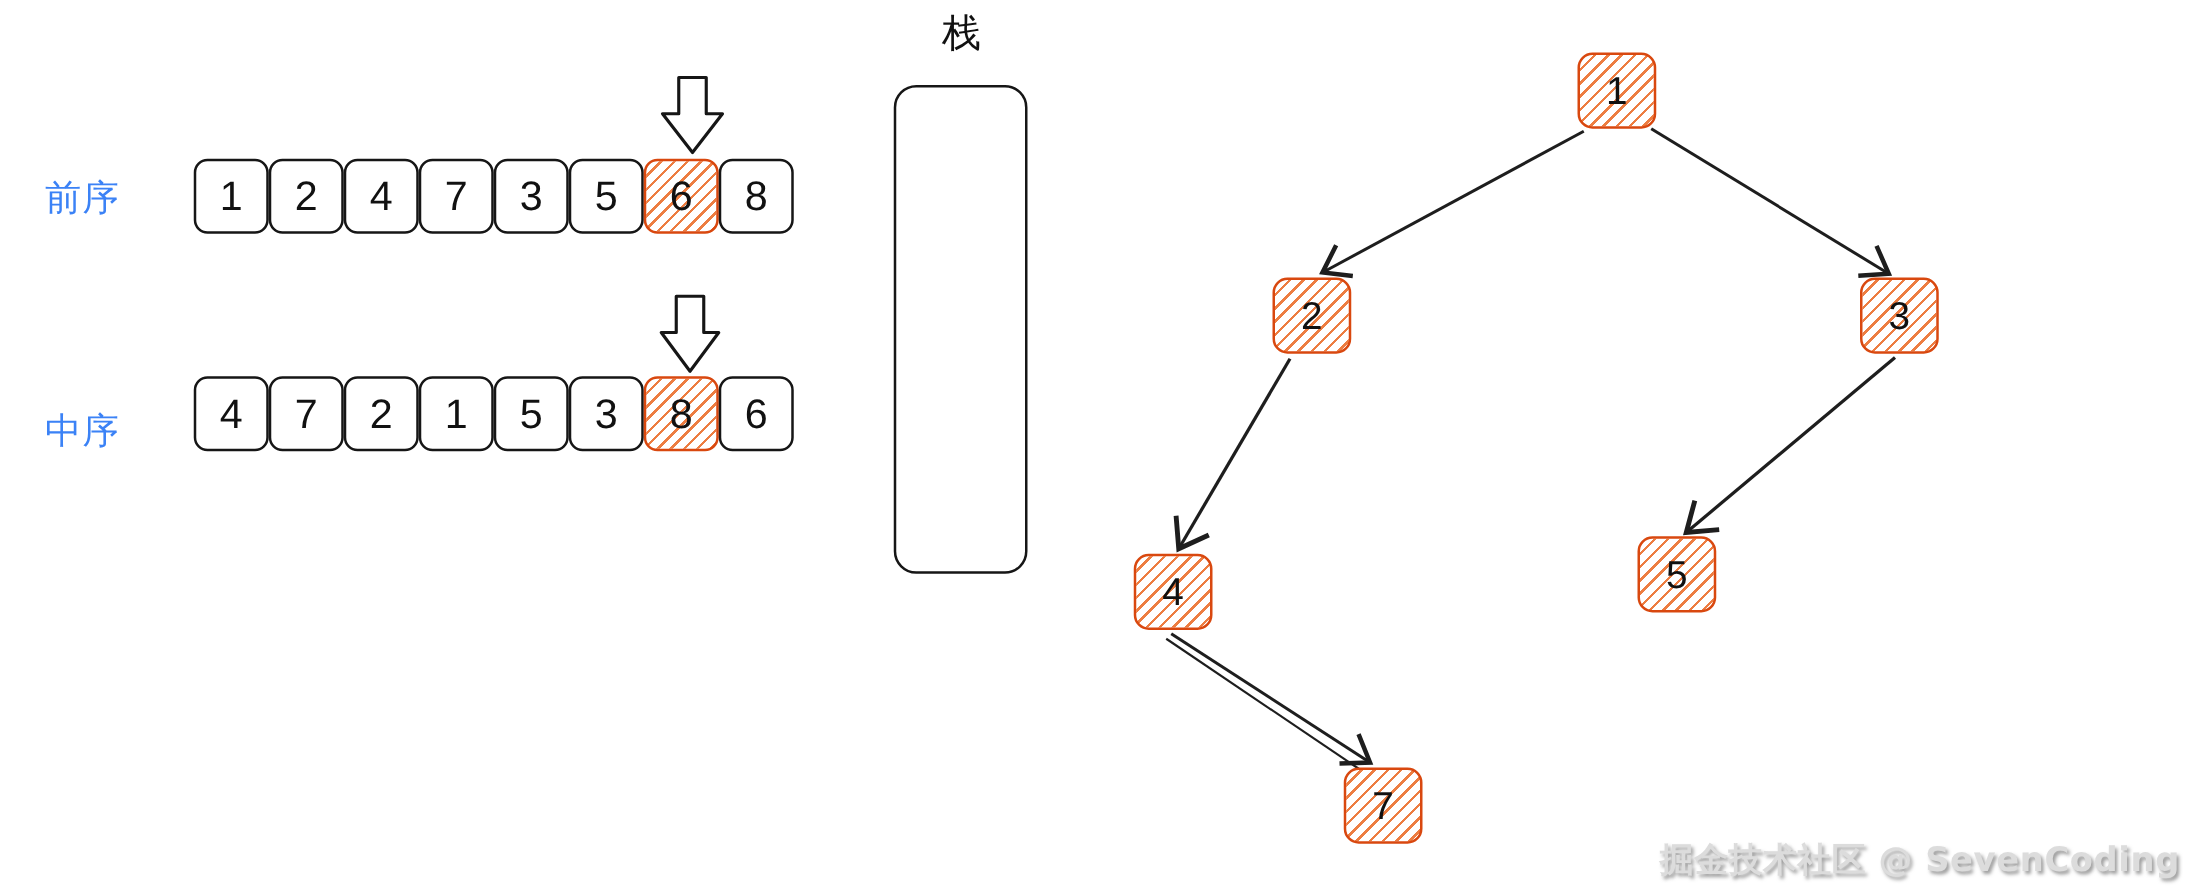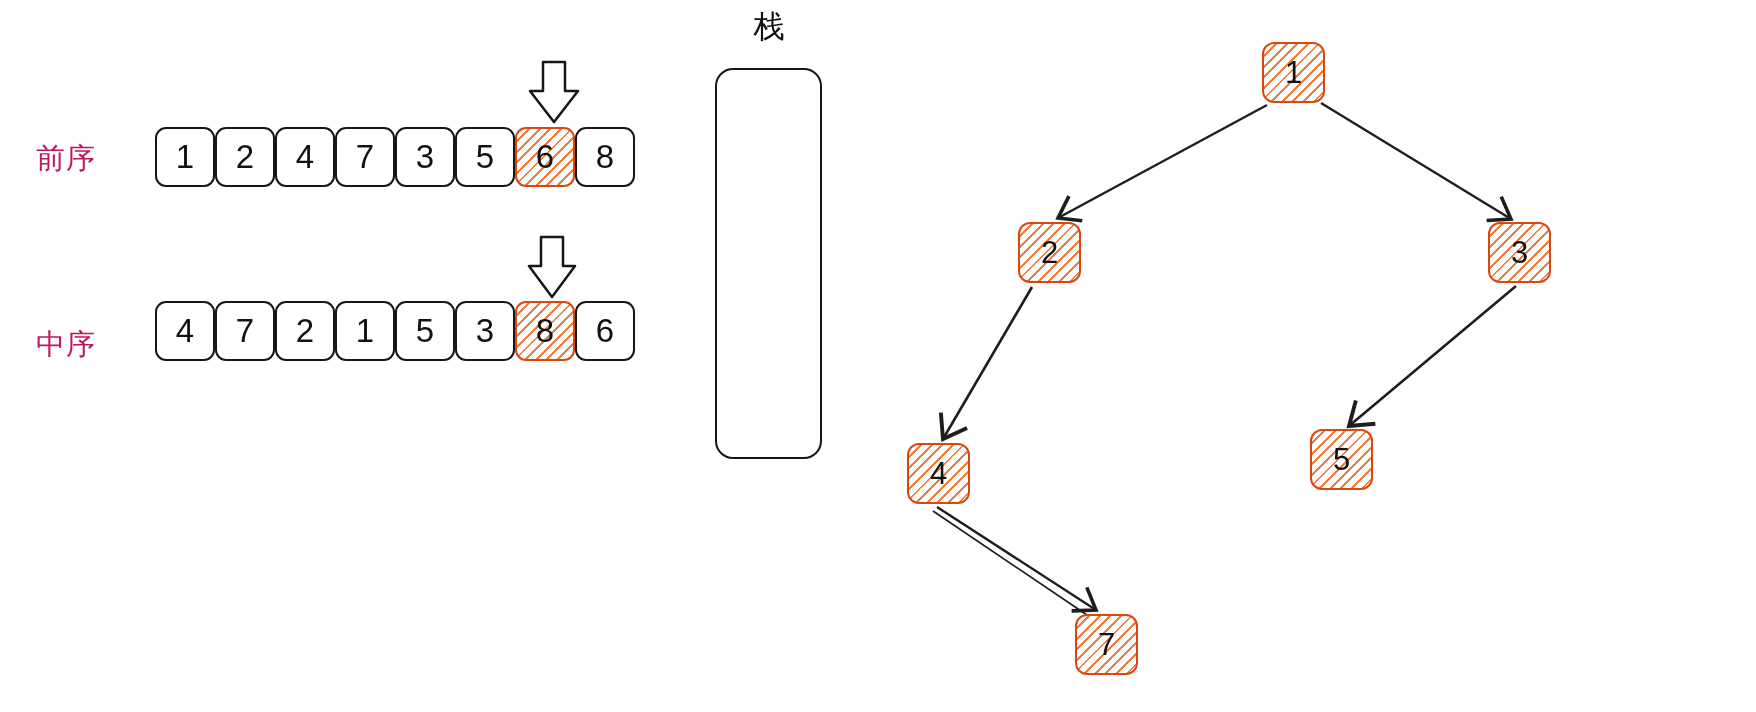--- a/index.html
+++ b/index.html
@@ -5,21 +5,21 @@
   html,body{margin:0;padding:0;background:#fff;}
   .canvas{
     position:relative;width:1756px;height:712px;background:#ffffff;overflow:hidden;
     font-family:"Liberation Sans","DejaVu Sans",sans-serif;color:#1e1e1e;
   }
   .svg-layer{position:absolute;left:0;top:0;width:1756px;height:712px;}
 
   
   .seq-label{
     position:absolute;left:36px;width:110px;font-size:29px;line-height:32px;
-    color:#be185d;letter-spacing:1px;font-family:"DejaVu Sans",sans-serif;
+    color:#3b82f6;letter-spacing:1px;font-family:"DejaVu Sans",sans-serif;
   }
   .seq-row{position:absolute;left:155px;display:flex;}
   .cell{
     width:56px;height:56px;border:2.5px solid #161616;border-radius:11px;
     background:#fff;display:flex;align-items:center;justify-content:center;
     font-size:33px;color:#111;box-sizing:content-box;
   }
   .hatch{
     background-color:#fff;
     background-image:repeating-linear-gradient(135deg,
@@ -102,14 +102,15 @@
   <div class="stack-label">栈</div>
   <div class="stack-box"></div>
 
   <div class="node hatch" style="left:1262px;top:42px">1</div>
   <div class="node hatch" style="left:1018px;top:222px">2</div>
   <div class="node hatch" style="left:1488px;top:222px">3</div>
   <div class="node hatch" style="left:907px;top:443px">4</div>
   <div class="node hatch" style="left:1310px;top:429px">5</div>
   <div class="node hatch" style="left:1075px;top:614px">7</div>
 
+  <div class="watermark">掘金技术社区 @ SevenCoding</div>
 
 </div>
 
 </body></html>

